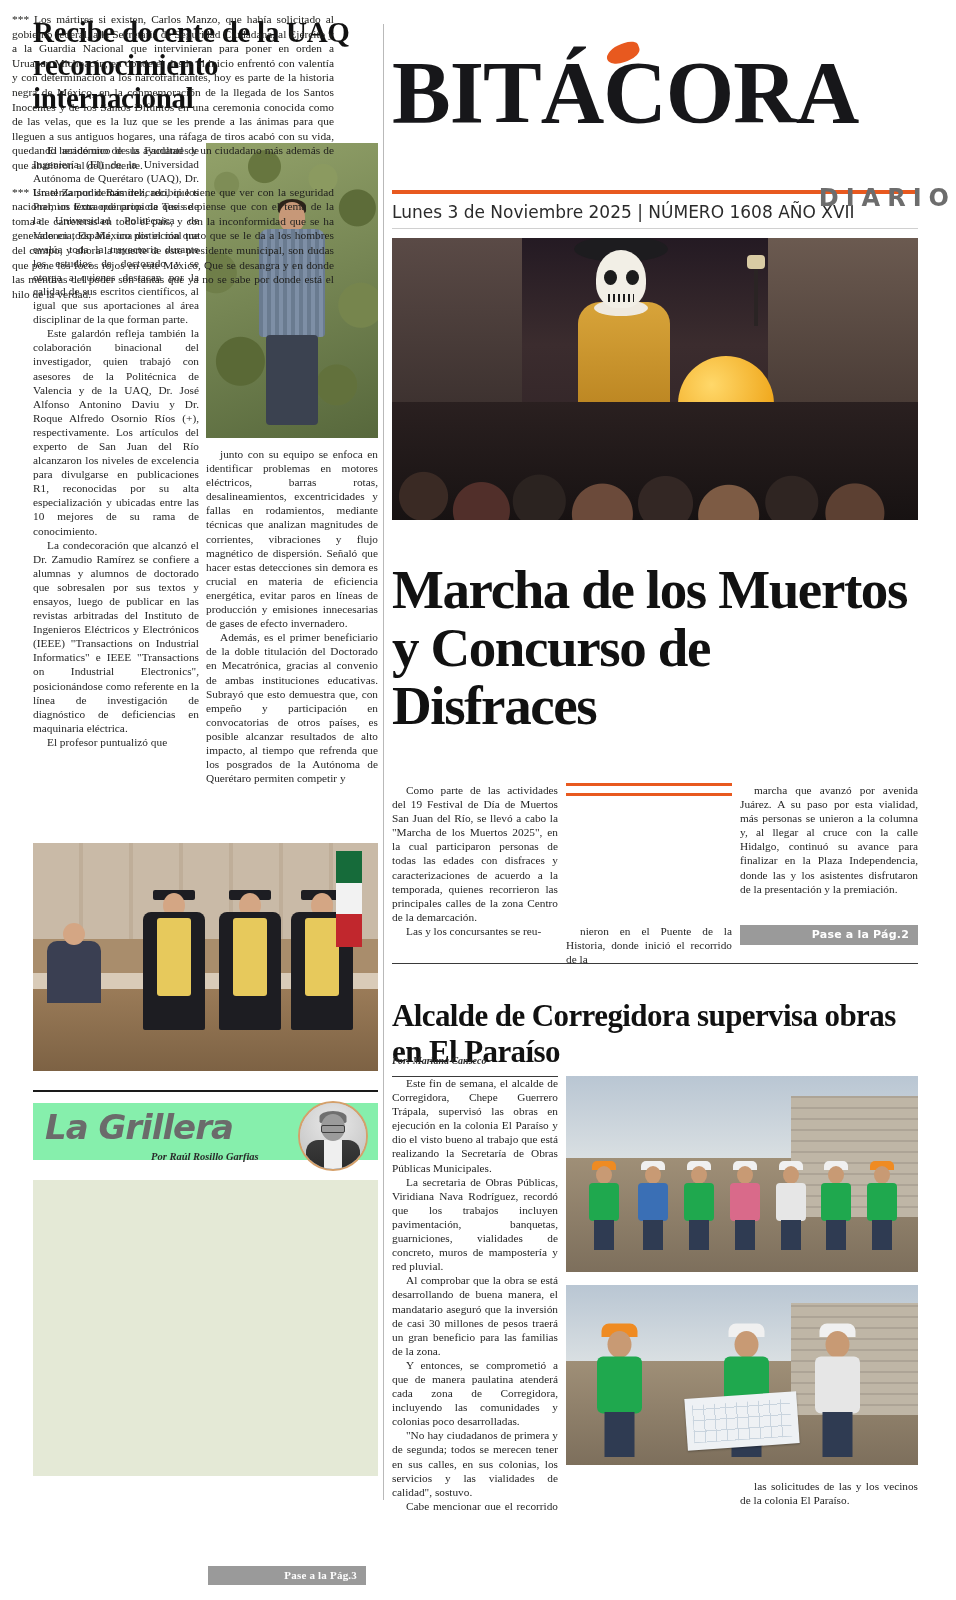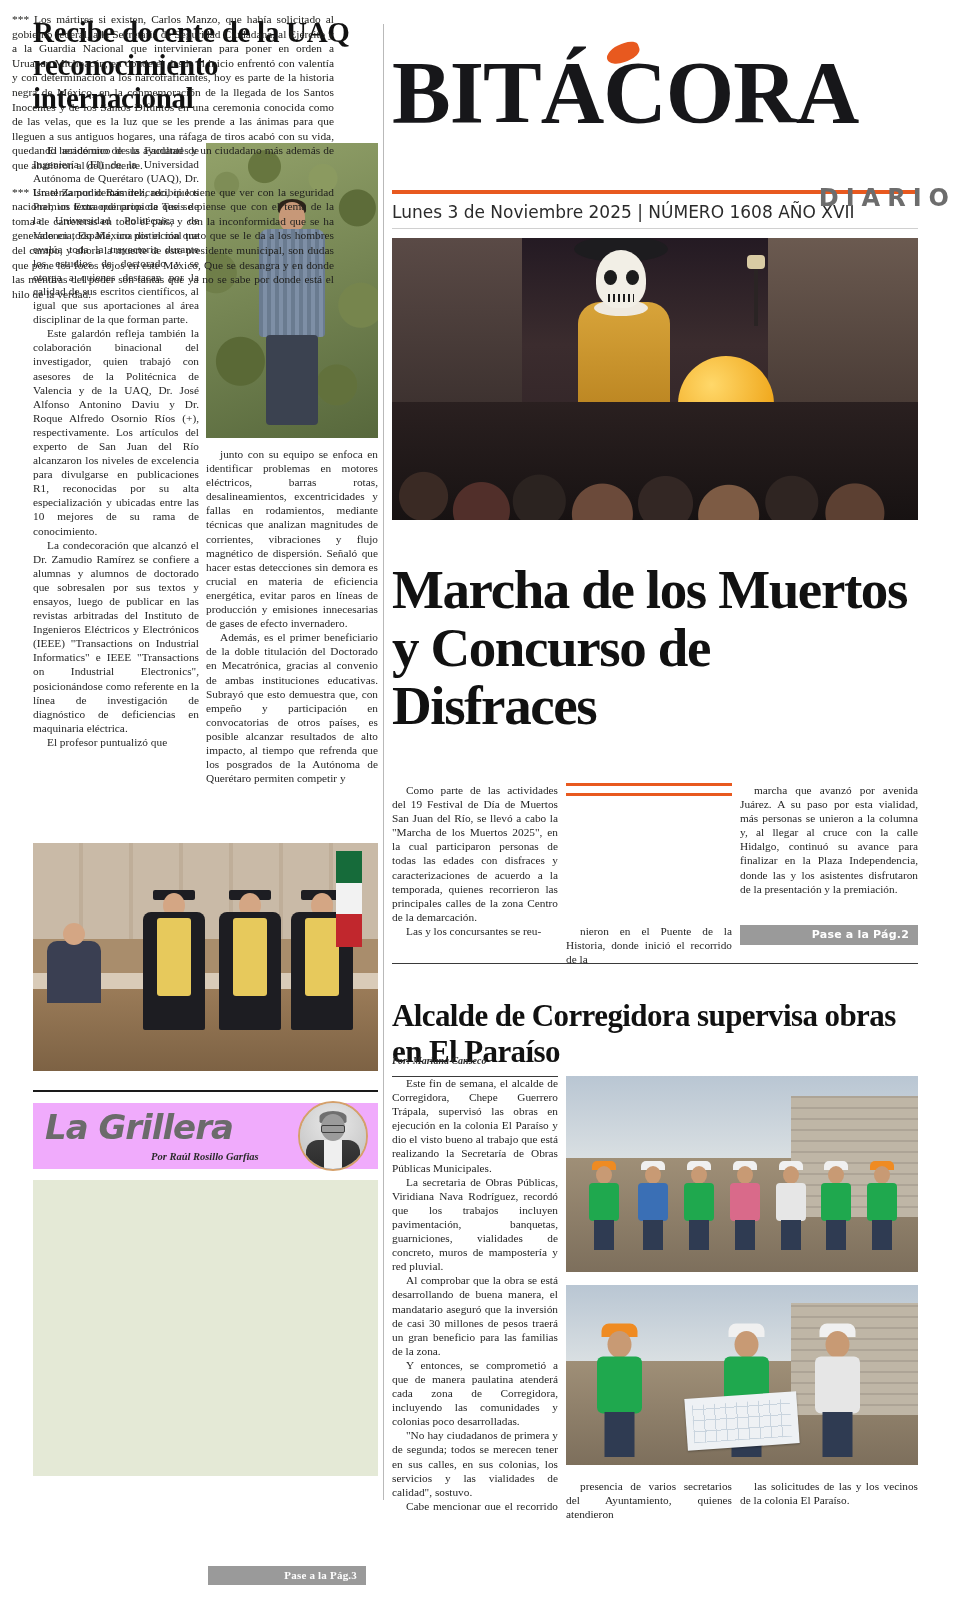--- a/index.html
+++ b/index.html
@@ -111,21 +111,21 @@
     border-radius:50%;background:#d4a684;}
   #s1-fig .flag{position:absolute;right:16px;top:8px;width:26px;height:96px;
     background:linear-gradient(#166b3a 0 33%, #f2f2f2 33% 66%, #c1272d 66% 100%);}
 
   
   #left-div{position:absolute;left:33px;top:1090px;width:345px;border-top:2px solid #1a1a1a;}
 
   
   #grillera{position:absolute;left:33px;top:1103px;width:345px;}
   #grillera-band{
-    position:relative;background:#f0abfc;height:66px;
+    position:relative;background:#86efac;height:57px;
   }
   #grillera-title{
     position:absolute;left:12px;top:4px;
     font-family:"DejaVu Sans", sans-serif;
     font-style:italic;font-weight:700;font-size:34px;
     color:#6b6b6b;letter-spacing:-1px;
   }
   #grillera-author{
     position:absolute;left:118px;top:48px;
     font-family:"Liberation Serif", serif;
@@ -528,20 +528,17 @@
     </div>
     <div class="worker w-white" style="left:70%;bottom:6%;transform:scale(1.5);transform-origin:bottom left">
       <div class="w-hat"></div>
       <div class="w-head"></div>
       <div class="w-vest"></div>
       <div class="w-legs"></div>
     </div>
     <div id="blueprint"></div>
   </div>
 
-  <div id="s3-c2b" class="body-col">
-    <p>presencia de varios secretarios del Ayuntamiento, quienes atendieron</p>
-  </div>
   <div id="s3-c3b" class="body-col">
     <p>las solicitudes de las y los vecinos de la colonia El Paraíso.</p>
   </div>
 
 </div>
 
 </body></html>

